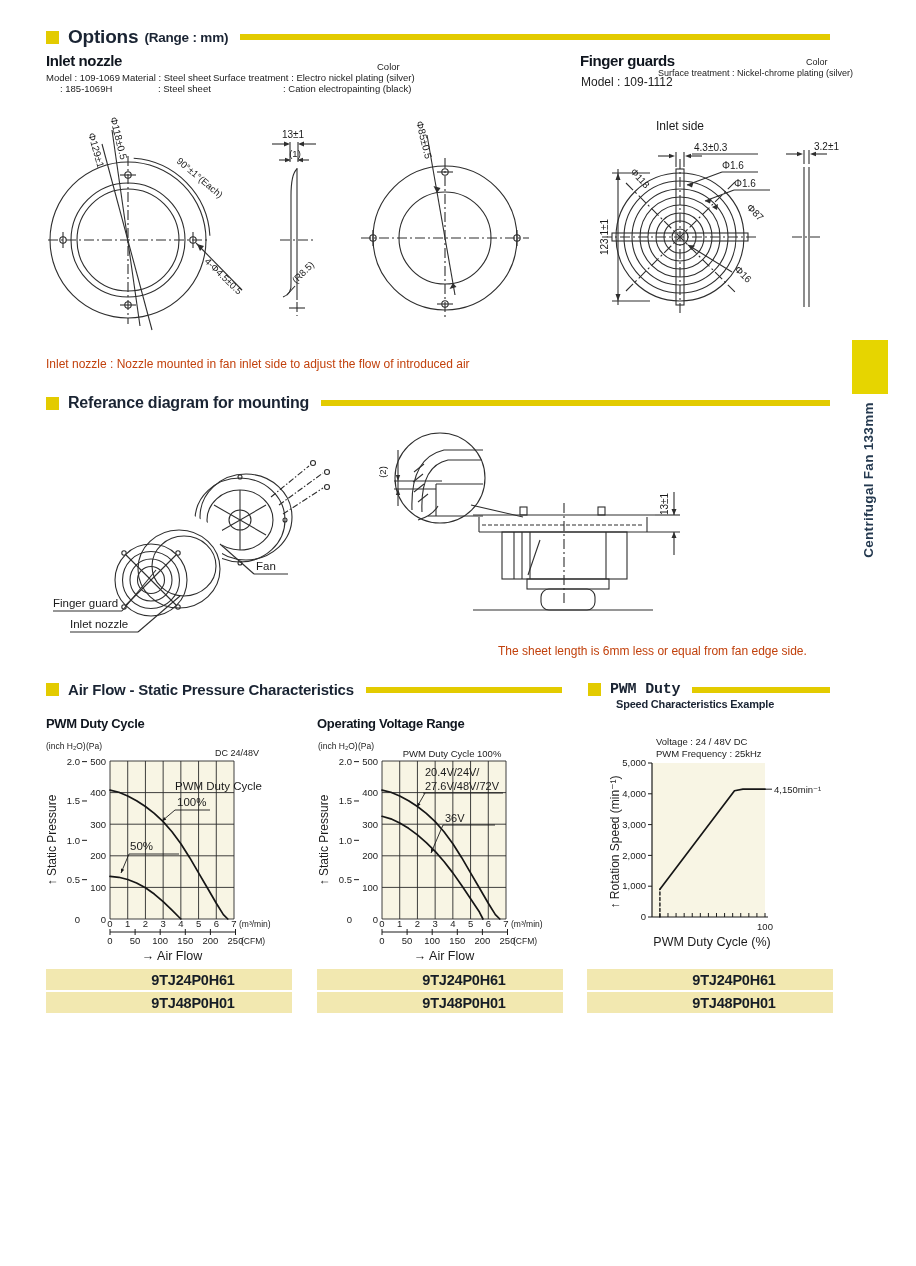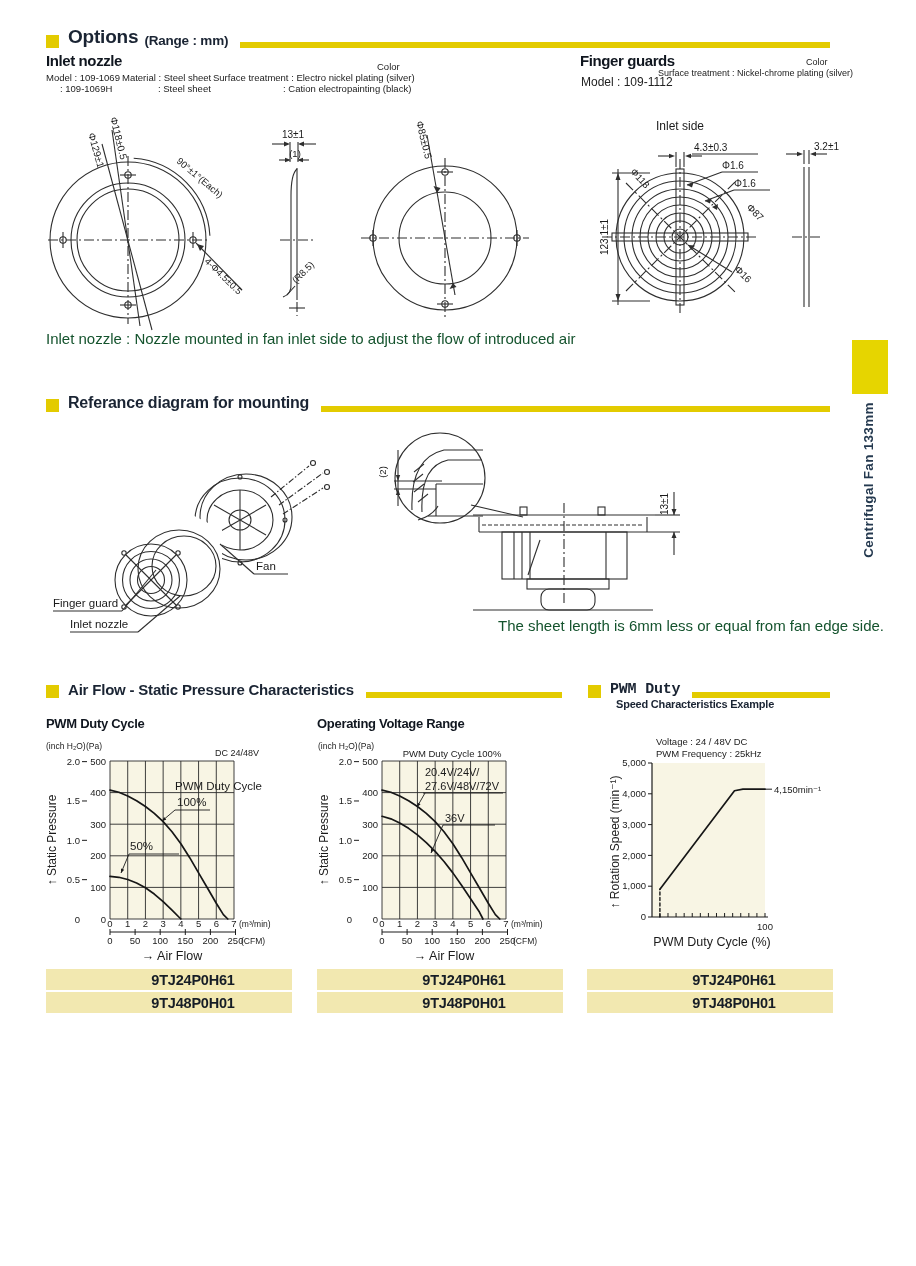--- a/index.html
+++ b/index.html
@@ -1,25 +1,25 @@
 <!DOCTYPE html>
 <html><head>
 <meta charset="utf-8">
 <style>
   html,body{margin:0;padding:0;background:#e9e9e9;}
   .page{position:relative;width:916px;height:1266px;background:#ffffff;
         font-family:"Liberation Sans","DejaVu Sans",sans-serif;color:#1c1c1c;overflow:hidden;margin:0 auto;}
   .abs{position:absolute;}
-  .sec-head{display:flex;align-items:flex-end;}
+  .sec-head{display:flex;align-items:center;}
   .sq{width:13px;height:13px;background:#e3cb00;flex:0 0 auto;}
   .sec-title{font-weight:bold;color:#1a2433;margin-left:9px;letter-spacing:-0.2px;white-space:nowrap;}
   .bar{height:6px;background:#e3cb00;flex:1 1 auto;margin-left:12px;}
   .sub-head{font-weight:bold;color:#10161f;font-size:15px;letter-spacing:-0.4px;white-space:nowrap;}
   .info{font-size:9.5px;color:#222;white-space:nowrap;}
-  .cap{font-size:15px;color:#14532d;white-space:nowrap;}
+  .cap{font-size:12px;color:#c2410c;white-space:nowrap;margin-top:27px;}
   .chart-sub{font-weight:bold;color:#10161f;font-size:13px;letter-spacing:-0.3px;white-space:nowrap;}
   .cond{font-size:9.5px;line-height:12px;color:#222;white-space:nowrap;}
   .model-table{width:246px;}
   .model-table .row{height:21px;background:#f2e8b0;margin-bottom:2px;display:flex;align-items:center;justify-content:center;
         font-weight:bold;font-size:14.5px;color:#161d26;letter-spacing:-0.2px;padding-left:48px;}
   .tab-sq{position:absolute;left:852px;top:340px;width:36px;height:54px;background:#e6d500;}
   .tab-label{position:absolute;left:868px;top:480px;transform:translate(-50%,-50%) rotate(-90deg);
         white-space:nowrap;font-weight:bold;font-size:13.5px;color:#24394f;letter-spacing:0.3px;}
   svg{display:block;}
   svg text{fill:#1b1b1b;stroke:none;font-family:"Liberation Sans","DejaVu Sans",sans-serif;}
@@ -41,21 +41,21 @@
   </div>
 
   <div class="abs sub-head" style="left:46px;top:52px;">Inlet nozzle</div>
   <div class="abs info" style="left:377px;top:61px;">Color</div>
   <div class="abs" style="left:46px;top:72px;">
     <span class="abs info" style="left:0;top:0;">Model : 109-1069</span>
     <span class="abs info" style="left:76px;top:0;">Material : Steel sheet</span>
     <span class="abs info" style="left:167px;top:0;"><span>Surface treatment : Electro nickel plating</span> <span>(silver)</span></span>
   </div>
   <div class="abs" style="left:46px;top:83px;">
-    <span class="abs info" style="left:14px;top:0;">: 109-1069H</span>
+    <span class="abs info" style="left:14px;top:0;">: 185-1069H</span>
     <span class="abs info" style="left:112px;top:0;">: Steel sheet</span>
     <span class="abs info" style="left:237px;top:0;"><span>: Cation electropainting</span> <span>(black)</span></span>
   </div>
 
   <div class="abs sub-head" style="left:580px;top:52px;">Finger guards</div>
   <div class="abs info" style="left:806px;top:57px;font-size:9px;">Color</div>
   <div class="abs" style="left:580px;top:68px;">
     <span class="abs info" style="left:1px;top:7px;font-size:12px;">Model : 109-1112</span>
     <span class="abs info" style="left:78px;top:0;font-size:9px;"><span>Surface treatment : Nickel-chrome plating</span> <span>(silver)</span></span>
   </div>

